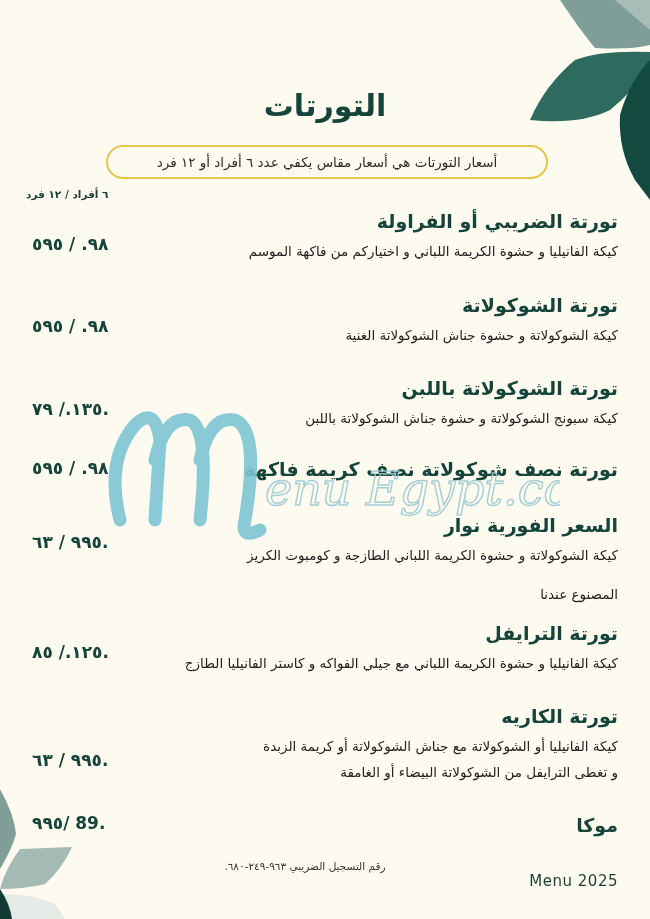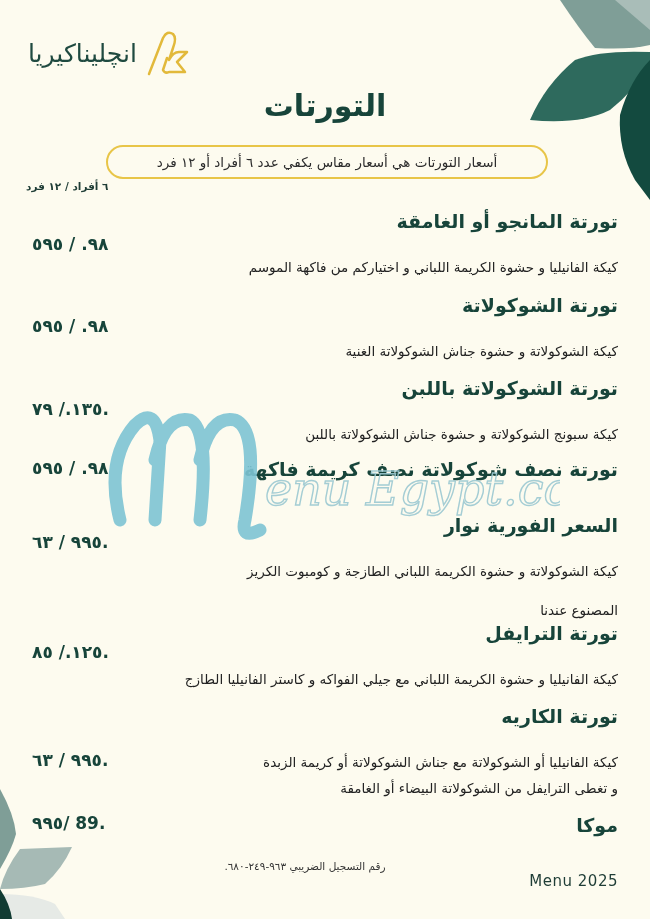--- a/index.html
+++ b/index.html
@@ -27,32 +27,32 @@
   }
 
   .note-pill {
     position: absolute; left: 106px; top: 145px; width: 442px; height: 34px;
     border: 2px solid #e8c548; border-radius: 17px;
     display: flex; align-items: center; justify-content: center;
     font-size: 13.5px; color: #2b2b2b; direction: rtl;
   }
 
   .price-header {
-    position: absolute; left: 26px; top: 180px; font-size: 10.5px; color: #1f3d36;
+    position: absolute; left: 26px; top: 188px; font-size: 10.5px; color: #1f3d36;
     direction: rtl; font-weight: bold;
   }
 
   .item { position: absolute; right: 32px; left: 20px; }
   .item-name {
     text-align: right; direction: rtl; font-size: 19px; font-weight: bold; color: #17443a;
     line-height: 26px;
   }
   .item-desc {
     text-align: right; direction: rtl; font-size: 13.5px; color: #222;
-    line-height: 26px; margin-top: 20px;
+    line-height: 26px; margin-top: 4px;
   }
   .item-price {
     position: absolute; left: 12px; font-size: 17px; font-weight: bold; color: #17443a;
     white-space: nowrap; direction: ltr;
   }
 
   .footer-tax {
     position: absolute; left: 190px; top: 858px; width: 230px; text-align: center;
     direction: rtl; font-size: 10.5px; color: #333; line-height: 16px;
   }
@@ -76,37 +76,31 @@
     <path d="M150 60 Q130 80 120 115 Q118 150 135 180 L150 200 Z" fill="#134a3f"></path>
   </svg>
 
   <svg class="leaves-bl" viewBox="0 0 80 130">
     <path d="M0 0 Q14 25 16 45 Q12 60 0 80 Z" fill="#7f9e97"></path>
     <path d="M20 60 L72 58 Q62 80 45 95 Q25 100 0 100 Q5 80 20 60 Z" fill="#a6bab5"></path>
     <path d="M0 105 Q35 105 55 115 L65 130 L0 130 Z" fill="#e6eae6"></path>
     <path d="M0 100 Q10 115 12 130 L0 130 Z" fill="#123c33"></path>
   </svg>
 
-  <div class="logo">
-    <svg class="logo-mark" viewBox="0 0 48 46">
-      <path d="M6 44 L20 8 Q24 0 30 4 Q34 8 30 18 L26 30 Q30 22 36 22 L44 22 L34 32 L42 42 L26 42 Q22 44 20 40 L24 28" fill="none" stroke="#e2b93b" stroke-width="2.5" stroke-linejoin="round" stroke-linecap="round"></path>
-    </svg>
-    <span class="logo-text">انچليناكيريا</span>
-  </div>
 
   <div class="page-title">التورتات</div>
 
   <div class="note-pill">
     <span>أسعار التورتات هي أسعار مقاس يكفي عدد ٦ أفراد أو ١٢ فرد</span>
   </div>
 
   <div class="price-header">٦ أفراد / ١٢ فرد</div>
 
   <div class="item" style="top:208px;">
-    <div class="item-name">تورتة المانجو أو الغامقة</div>
+    <div class="item-name">تورتة الضريبي أو الفراولة</div>
     <div class="item-desc">كيكة الفانيليا و حشوة الكريمة اللباني و اختياركم من فاكهة الموسم</div>
     <div class="item-price" style="top:26px;">٩٨. / ٥٩٥</div>
   </div>
 
   <div class="item" style="top:292px;">
     <div class="item-name">تورتة الشوكولاتة</div>
     <div class="item-desc">كيكة الشوكولاتة و حشوة جناش الشوكولاتة الغنية</div>
     <div class="item-price" style="top:24px;">٩٨. / ٥٩٥</div>
   </div>
 

